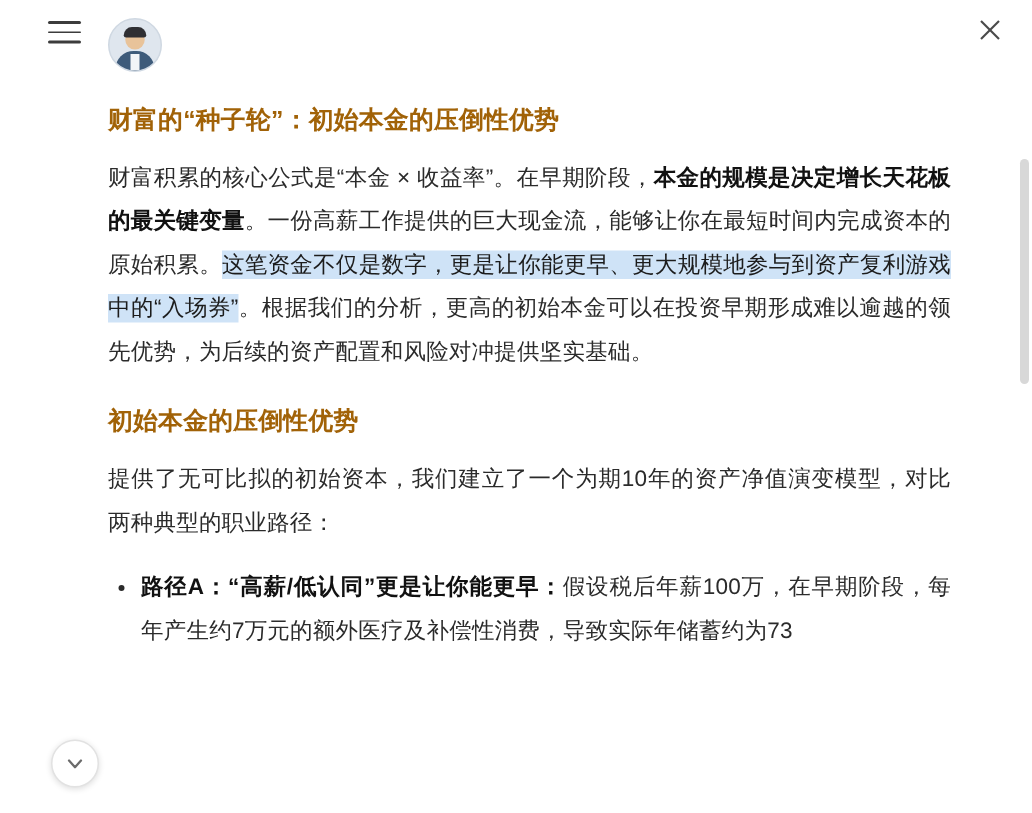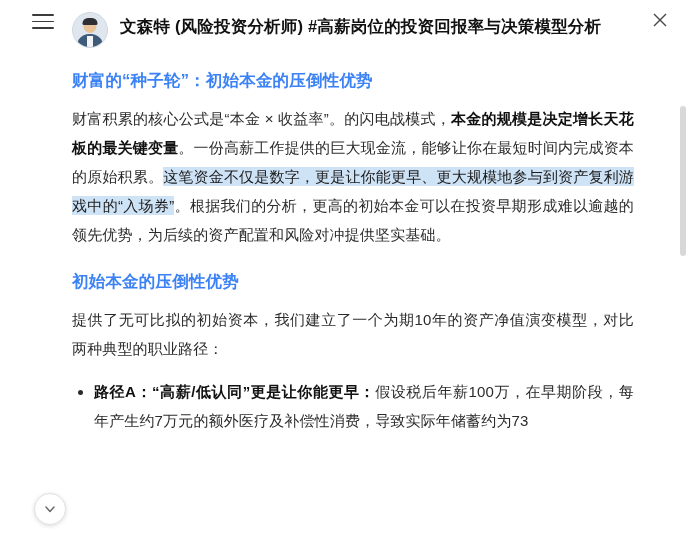--- a/index.html
+++ b/index.html
@@ -140,21 +140,21 @@
     color: #2b2b2b;
     margin: 0 0 14px 0;
     text-align: justify;
     letter-spacing: 0.15px;
   }
 
   h2.section-heading {
     font-size: 16.5px;
     line-height: 28px;
     font-weight: bold;
-    color: #3b82f6;
+    color: #a16207;
     margin: 18px 0 10px 0;
     letter-spacing: 0.2px;
   }
 
   .bold-run { font-weight: bold; color: #111; }
   .hl {
     background: #cfe3f7;
     color: #1c1c1c;
     padding: 1px 0;
   }
@@ -230,27 +230,26 @@
 
   <div class="content">
 
     <div class="article-header">
       <div class="avatar">
         <div class="body"></div>
         <div class="collar"></div>
         <div class="face"></div>
         <div class="hair"></div>
       </div>
-      <h1 class="title">文森特 (风险投资分析师) #高薪岗位的投资回报率与决策模型分析</h1>
     </div>
 
 
     <h2 class="section-heading">财富的“种子轮”：初始本金的压倒性优势</h2>
 
-    <p class="body-text"><span>财富积累的核心公式是“本金 × 收益率”。的闪电战模式，</span><span class="bold-run">本金的规模是决定增长天花板的最关键变量</span><span>。一份高薪工作提供的巨大现金流，能够让你在最短时间内完成资本的原始积累。</span><span class="hl">这笔资金不仅是数字，更是让你能更早、更大规模地参与到资产复利游戏中的“入场券”</span><span>。根据我们的分析，更高的初始本金可以在投资早期形成难以逾越的领先优势，为后续的资产配置和风险对冲提供坚实基础。</span></p>
+    <p class="body-text"><span>财富积累的核心公式是“本金 × 收益率”。在早期阶段，</span><span class="bold-run">本金的规模是决定增长天花板的最关键变量</span><span>。一份高薪工作提供的巨大现金流，能够让你在最短时间内完成资本的原始积累。</span><span class="hl">这笔资金不仅是数字，更是让你能更早、更大规模地参与到资产复利游戏中的“入场券”</span><span>。根据我们的分析，更高的初始本金可以在投资早期形成难以逾越的领先优势，为后续的资产配置和风险对冲提供坚实基础。</span></p>
 
     <h2 class="section-heading">初始本金的压倒性优势</h2>
 
     <p class="body-text">提供了无可比拟的初始资本，我们建立了一个为期10年的资产净值演变模型，对比两种典型的职业路径：</p>
 
     <ul class="bullets">
       <li><span class="bold-run">路径A：“高薪/低认同”更是让你能更早：</span><span>假设税后年薪100万，在早期阶段，每年产生约7万元的额外医疗及补偿性消费，导致实际年储蓄约为73</span></li>
     </ul>
 
   </div>

